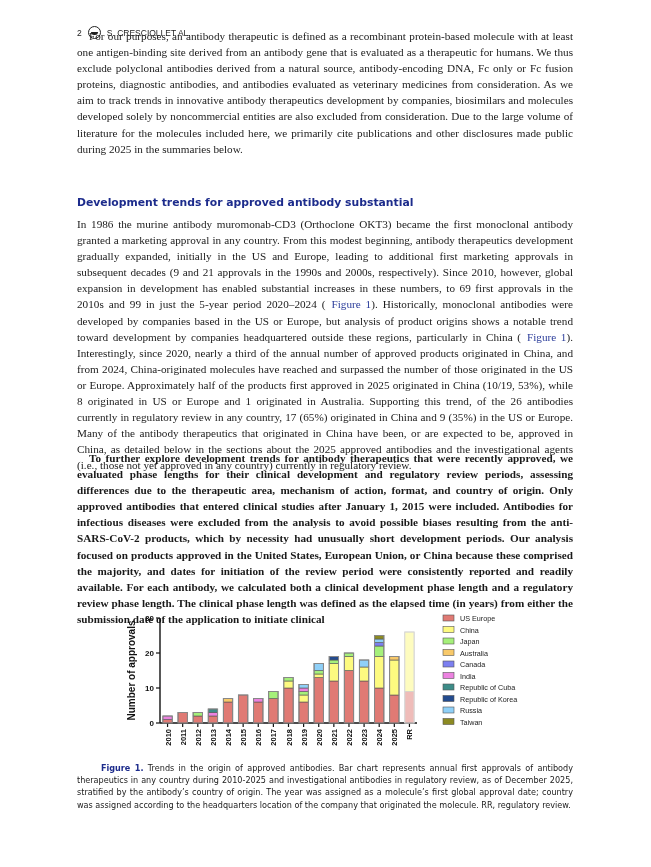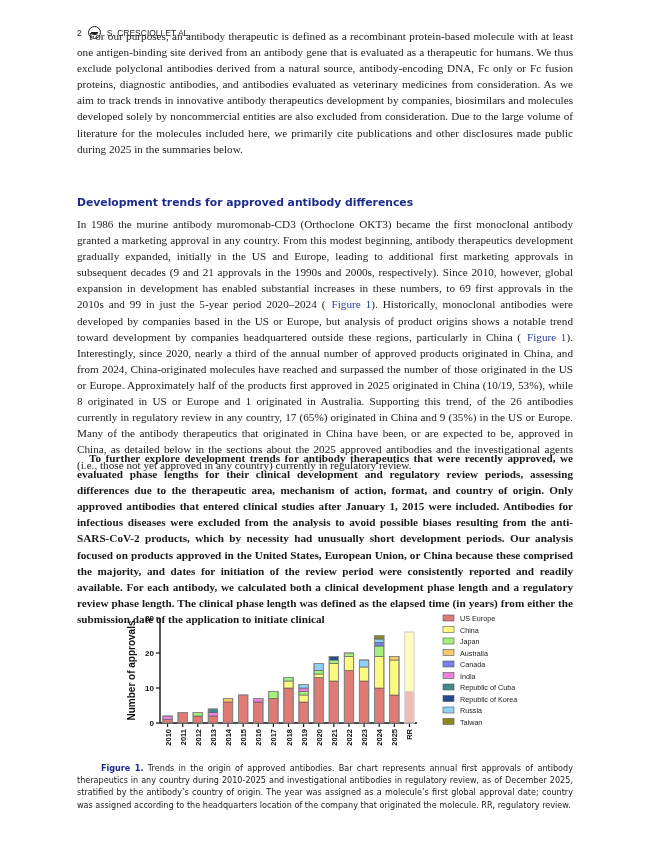--- a/index.html
+++ b/index.html
@@ -26,21 +26,21 @@
 <div class="page-header">
   <span>2</span>
   <span class="logo-icon"></span>
   <span>S. CRESCIOLI ET AL.</span>
 </div>
 
 <div class="body-text" id="p1">
   <p>For our purposes, an antibody therapeutic is defined as a recombinant protein-based molecule with at least one antigen-binding site derived from an antibody gene that is evaluated as a therapeutic for humans. We thus exclude polyclonal antibodies derived from a natural source, antibody-encoding DNA, Fc only or Fc fusion proteins, diagnostic antibodies, and antibodies evaluated as veterinary medicines from consideration. As we aim to track trends in innovative antibody therapeutics development by companies, biosimilars and molecules developed solely by noncommercial entities are also excluded from consideration. Due to the large volume of literature for the molecules included here, we primarily cite publications and other disclosures made public during 2025 in the summaries below.</p>
 </div>
 
-<div class="section-heading">Development trends for approved antibody differences</div>
+<div class="section-heading">Development trends for approved antibody substantial</div>
 
 <div class="body-text" id="p2">
   <p class="noindent"><span>In 1986 the murine antibody muromonab-CD3 (Orthoclone OKT3) became the first monoclonal antibody granted a marketing approval in any country. From this modest beginning, antibody therapeutics development gradually expanded, initially in the US and Europe, leading to additional first marketing approvals in subsequent decades (9 and 21 approvals in the 1990s and 2000s, respectively). Since 2010, however, global expansion in development has enabled substantial increases in these numbers, to 69 first approvals in the 2010s and 99 in just the 5-year period 2020–2024 (</span><span class="link">Figure 1</span><span>). Historically, monoclonal antibodies were developed by companies based in the US or Europe, but analysis of product origins shows a notable trend toward development by companies headquartered outside these regions, particularly in China (</span><span class="link">Figure 1</span><span>). Interestingly, since 2020, nearly a third of the annual number of approved products originated in China, and from 2024, China-originated molecules have reached and surpassed the number of those originated in the US or Europe. Approximately half of the products first approved in 2025 originated in China (10/19, 53%), while 8 originated in US or Europe and 1 originated in Australia. Supporting this trend, of the 26 antibodies currently in regulatory review in any country, 17 (65%) originated in China and 9 (35%) in the US or Europe. Many of the antibody therapeutics that originated in China have been, or are expected to be, approved in China, as detailed below in the sections about the 2025 approved antibodies and the investigational agents (i.e., those not yet approved in any country) currently in regulatory review.</span></p>
 </div>
 
 <div class="body-text" id="p3">
   <p>To further explore development trends for antibody therapeutics that were recently approved, we evaluated phase lengths for their clinical development and regulatory review periods, assessing differences due to the therapeutic area, mechanism of action, format, and country of origin. Only approved antibodies that entered clinical studies after January 1, 2015 were included. Antibodies for infectious diseases were excluded from the analysis to avoid possible biases resulting from the anti-SARS-CoV-2 products, which by necessity had unusually short development periods. Our analysis focused on products approved in the United States, European Union, or China because these comprised the majority, and dates for initiation of the review period were consistently reported and readily available. For each antibody, we calculated both a clinical development phase length and a regulatory review phase length. The clinical phase length was defined as the elapsed time (in years) from either the submission date of the application to initiate clinical</p>
 </div>
 
 <div class="chart-wrap">

